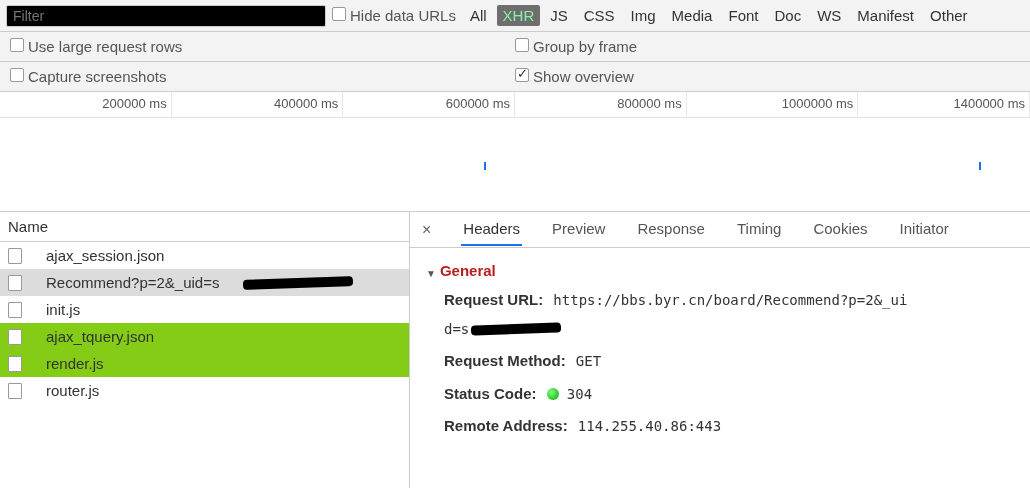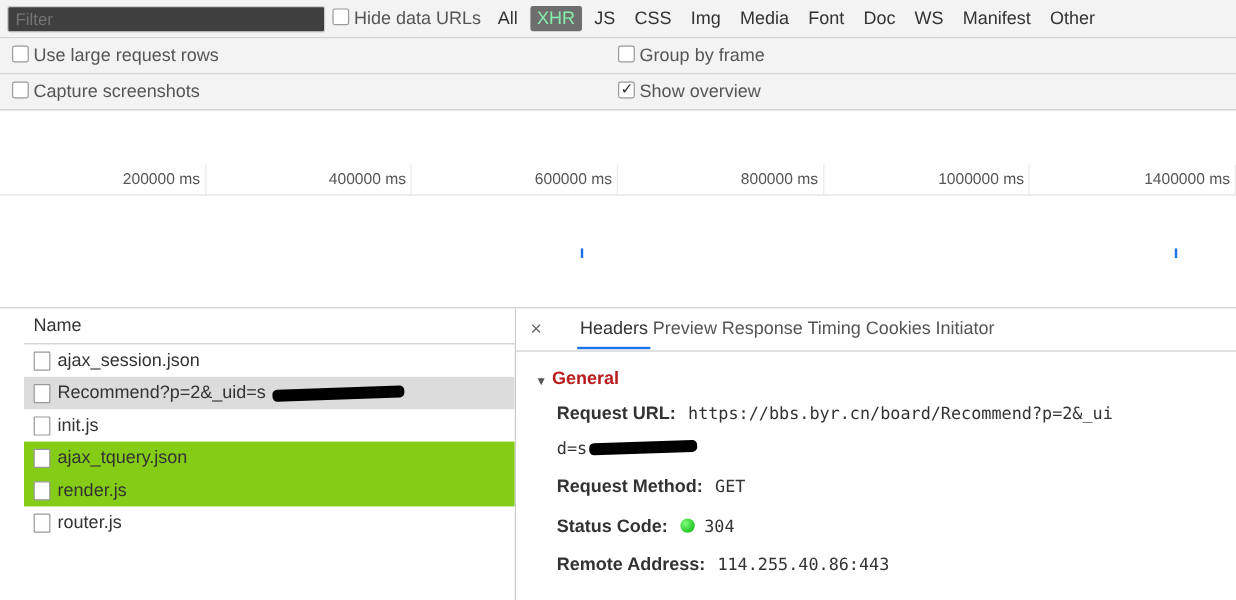--- a/index.html
+++ b/index.html
@@ -15,28 +15,28 @@
   .toolbar {
     background: #f3f3f3;
     border-bottom: 1px solid #ccc;
     padding: 4px 6px;
     display: flex;
     align-items: center;
     gap: 6px;
     height: 32px;
   }
   .filter-input {
-    width: 265px;
+    width: 320px;
     height: 22px;
     border: 1px solid #ccc;
     border-radius: 2px;
     padding: 0 6px;
     font-size: 14px;
     color: #999;
-    background: #404040;
+    background: #000000;
   }
   .cb {
     width: 14px;
     height: 14px;
     border: 1px solid #999;
     border-radius: 2px;
     display: inline-block;
     vertical-align: middle;
     margin-right: 4px;
     position: relative;
@@ -75,21 +75,20 @@
     display: flex;
     font-size: 15px;
     color: #555;
   }
   .options-row .col { flex: 1; display:flex; align-items:center;}
   .timeline {
     height: 120px;
     border-bottom: 1px solid #ccc;
     position: relative;
     background: #fff;
-    margin-top: 45px;
   }
   .timeline-ruler {
     height: 26px;
     border-bottom: 1px solid #e0e0e0;
     display: flex;
     position: relative;
     font-size: 13px;
     color: #555;
   }
   .timeline-ruler .tick {
@@ -106,21 +105,20 @@
   .tl-mark {
     position: absolute;
     width: 2px;
     height: 8px;
     background: #1a73e8;
     bottom: 36px;
   }
   .split {
     display: flex;
     height: calc(500px - 32px - 72px - 120px);
-    padding-left: 20px;
   }
   .left-pane {
     width: 410px;
     border-right: 1px solid #ccc;
     display: flex;
     flex-direction: column;
   }
   .name-header {
     padding: 6px 8px;
     border-bottom: 1px solid #ccc;
@@ -131,21 +129,21 @@
   .req-list {
     overflow-y: auto;
     flex: 1;
   }
   .req-row {
     display: flex;
     align-items: center;
     padding: 5px 8px;
     font-size: 15px;
     color: #333;
-    gap: 6px;
+    gap: 24px;
     cursor: pointer;
   }
   .req-row.selected { background: #dcdcdc; }
   .req-row.alt { background: #84cc16; }
   .file-icon {
     width: 14px;
     height: 16px;
     border: 1px solid #999;
     border-radius: 1px;
     background: #fff;
@@ -310,21 +308,21 @@
         </div>
         <div class="req-row">
           <span class="file-icon"></span>
           <span>router.js</span>
         </div>
       </div>
   </div>
   <div class="right-pane">
     <div class="tabs">
       <span class="close-x">×</span>
-      <div id="detail-tabs" style="display:flex;">
+      <div id="detail-tabs" style="display:flex;gap:28px;">
           <span class="tab active">Headers</span>
           <span class="tab">Preview</span>
           <span class="tab">Response</span>
           <span class="tab">Timing</span>
           <span class="tab">Cookies</span>
           <span class="tab">Initiator</span>
         </div>
     </div>
     <div class="headers-body">
       <div class="section-title">

